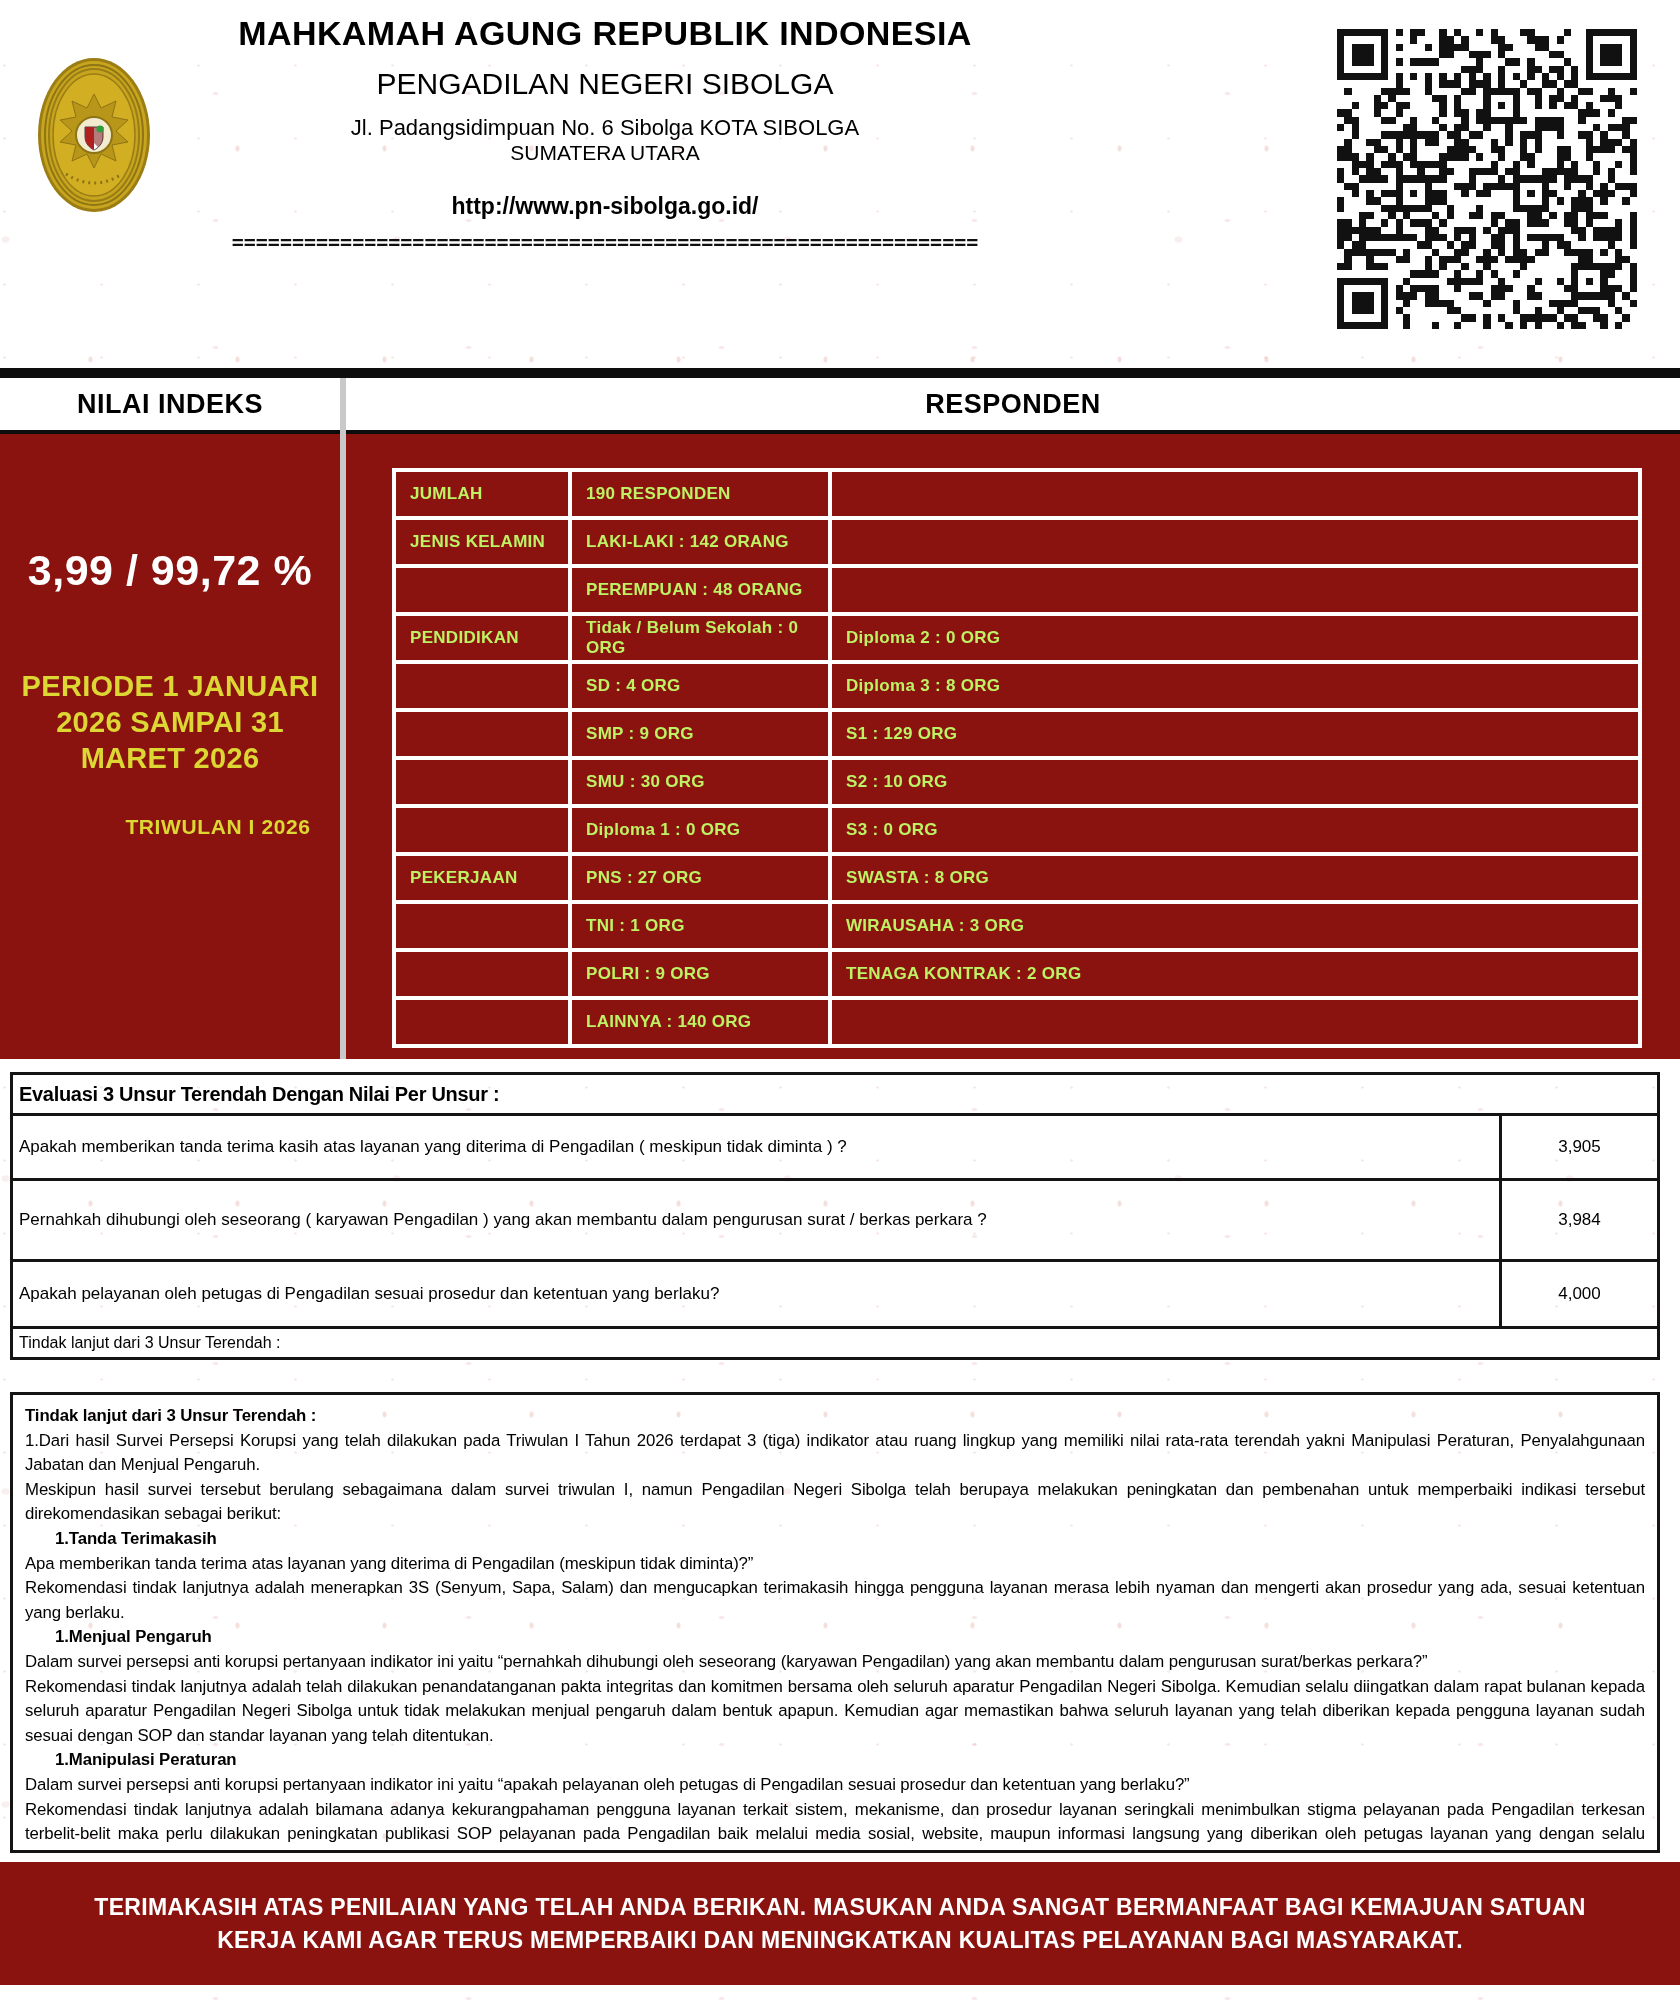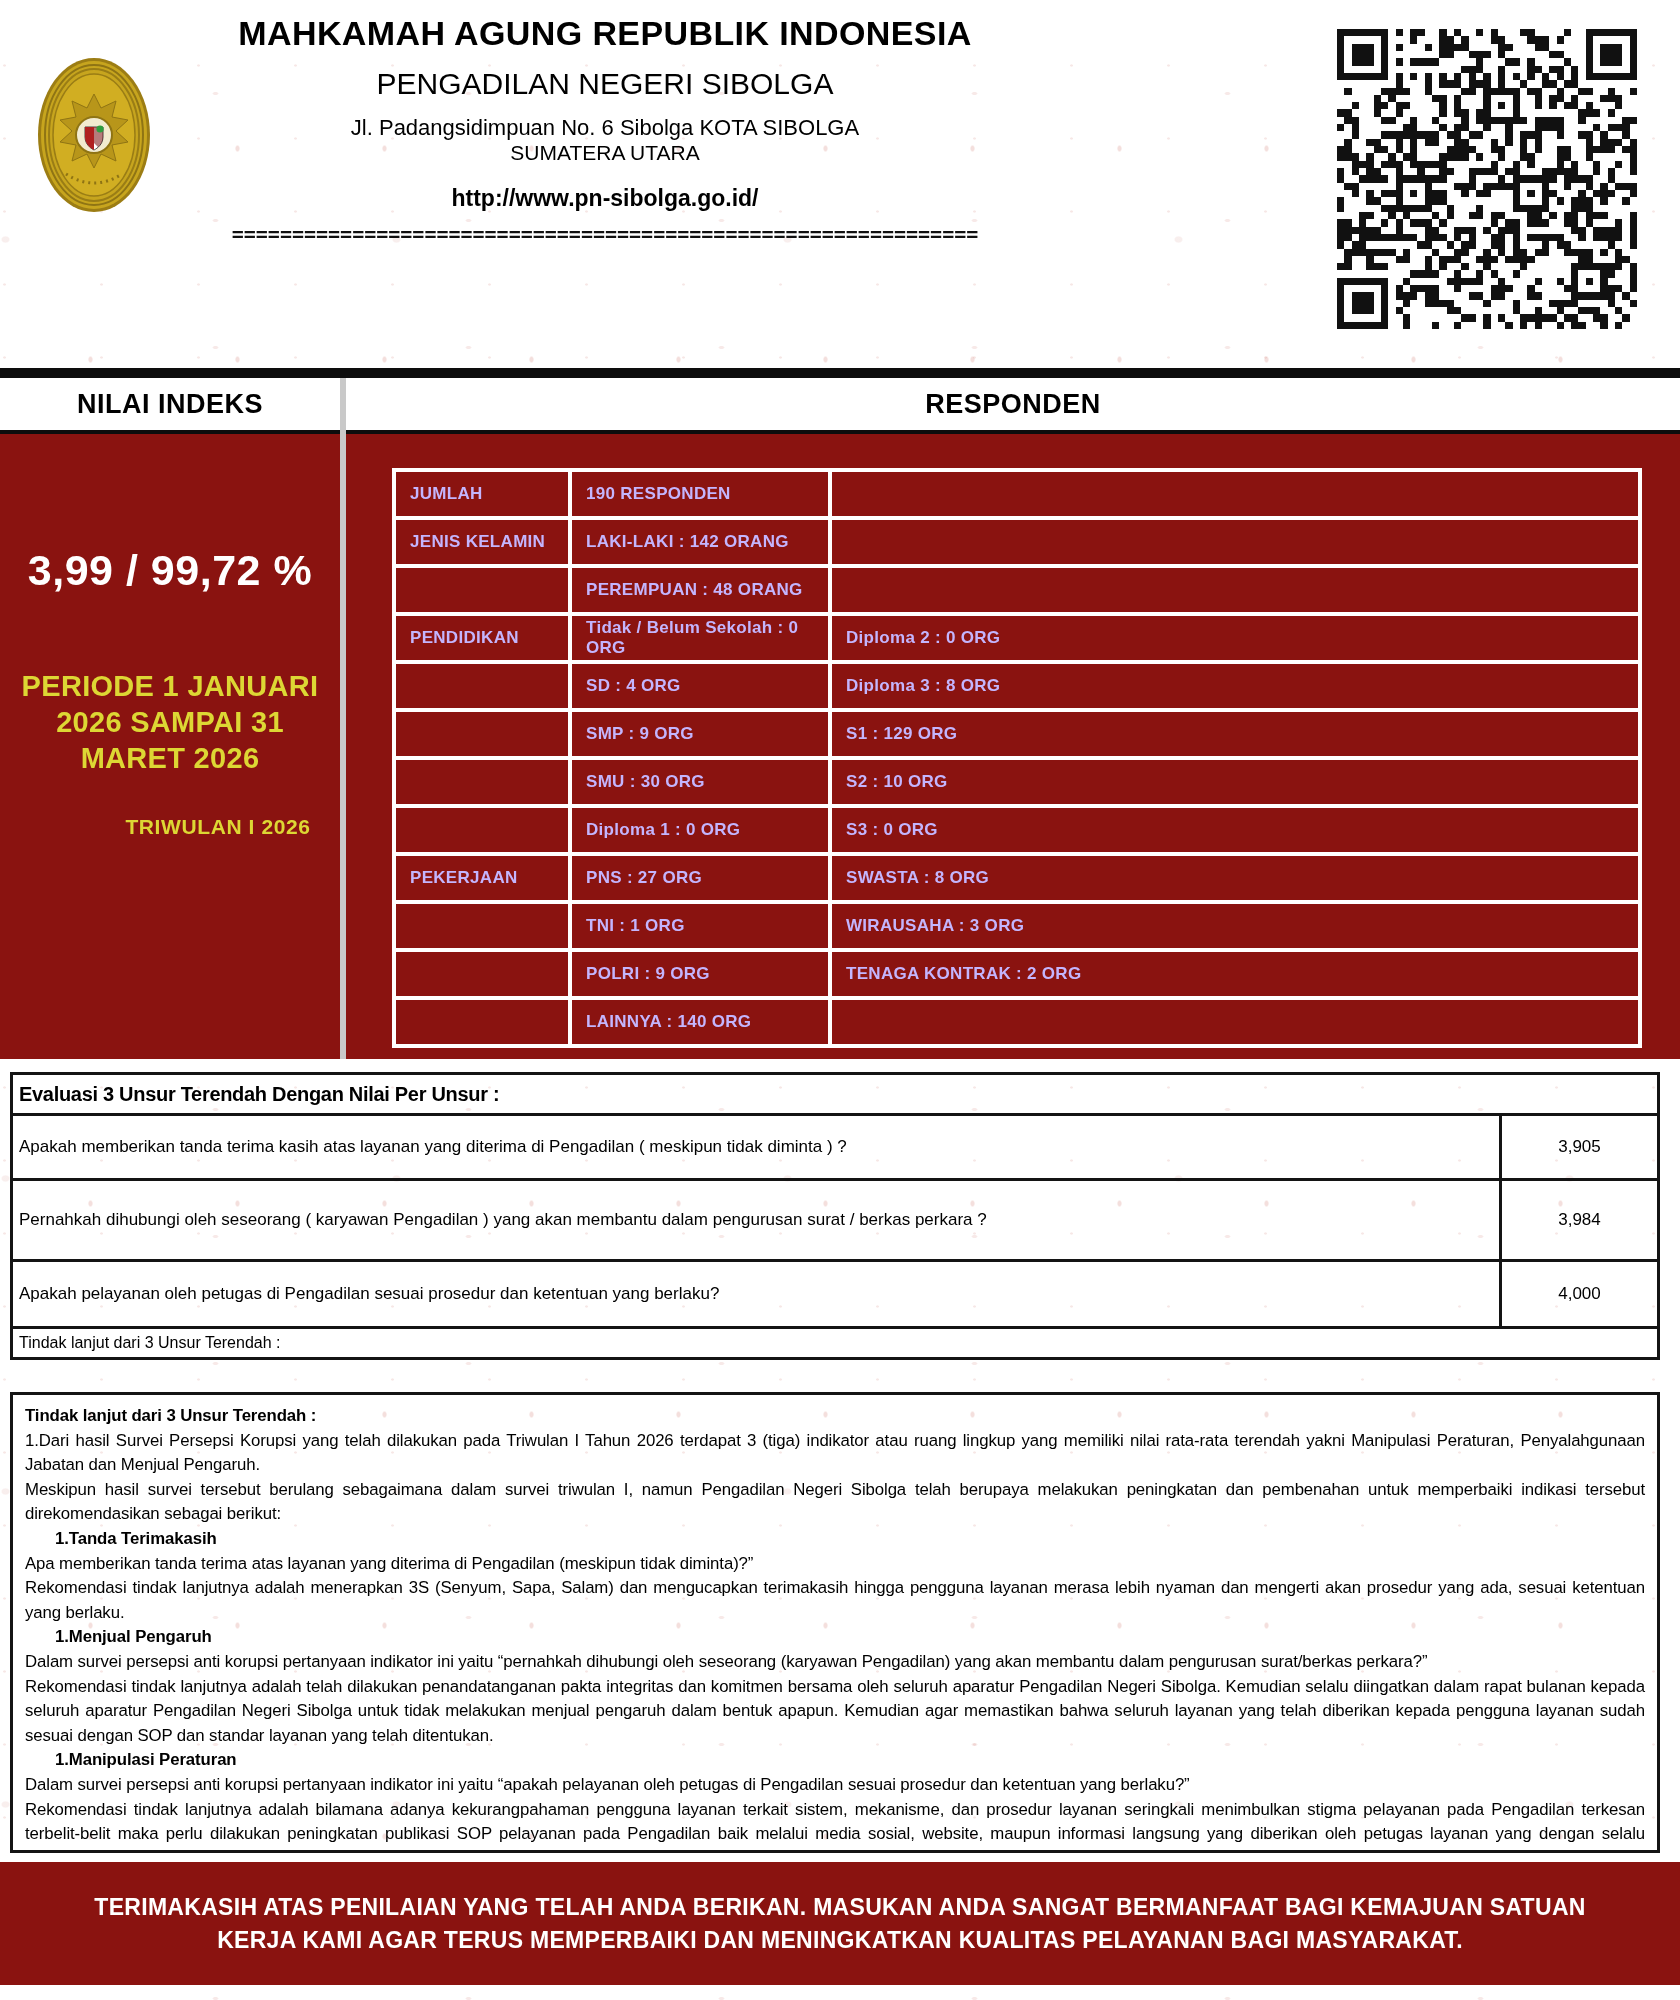--- a/index.html
+++ b/index.html
@@ -14,21 +14,21 @@
       linear-gradient(#ffffff,#ffffff);
     background-size:147px 211px, 253px 127px, 391px 313px, 97px 73px, 100% 100%;
     background-position:17px 43px, 89px 157px, 201px 83px, 53px 29px, 0 0;
   }
   
   .header-text { position:absolute; left:0; top:14px; width:1210px; text-align:center; }
   .ht1 { font-size:34px; font-weight:bold; letter-spacing:.4px; }
   .ht2 { font-size:30px; margin-top:14px; }
   .ht3 { font-size:22px; margin-top:14px; }
   .ht4 { font-size:21px; }
-  .ht5 { font-size:23px; font-weight:bold; margin-top:20px; }
+  .ht5 { font-size:23px; font-weight:bold; margin-top:28px; }
   .hsep { font-family:"DejaVu Sans Mono", monospace; font-weight:bold; font-size:20px;
           margin-top:10px; white-space:nowrap; color:#101010; }
   .logo { position:absolute; left:36px; top:56px; width:116px; height:158px; }
   .qr { position:absolute; left:1337px; top:29px; width:300px; height:300px; }
   
   .black-bar { position:absolute; left:0; top:368px; width:1680px; height:10px; background:#0d0d0d; }
   .band-left  { position:absolute; left:0; top:378px; width:340px; height:52px; background:#fff;
                 display:flex; align-items:center; justify-content:center;
                 font-weight:bold; font-size:27px; letter-spacing:.5px; }
   .band-right { position:absolute; left:346px; top:378px; width:1334px; height:52px; background:#fff;
@@ -41,21 +41,21 @@
   .left-panel { position:absolute; left:0; top:0; width:340px; height:625px; }
   .score   { position:absolute; top:112px; left:0; width:340px; text-align:center;
              color:#fff; font-weight:bold; font-size:43px; letter-spacing:.5px; }
   .period  { position:absolute; top:234px; left:10px; width:320px; text-align:center;
              color:#ddd734; font-weight:bold; font-size:29px; line-height:36px; letter-spacing:.3px; }
   .quarter { position:absolute; top:381px; left:0; width:340px; text-align:center;
              color:#ddd734; font-weight:bold; font-size:21px; letter-spacing:.6px;margin-left:48px; }
   .r-table { position:absolute; left:392px; top:34px; width:1250px; height:580px;
              background:#fff; display:grid; grid-template-columns:172px 256px 806px;
              grid-auto-rows:44px; gap:4px; padding:4px; box-sizing:border-box; }
-  .r-cell  { background:#8a1310; color:#c4b5fd; font-weight:bold; font-size:17px;
+  .r-cell  { background:#8a1310; color:#bef264; font-weight:bold; font-size:17px;
              display:flex; align-items:center; padding-left:14px; letter-spacing:.3px; overflow:hidden; }
   
   .eval-box { position:absolute; left:10px; top:1072px; width:1650px; box-sizing:border-box;
               border:3px solid #141414; }
   .eval-header { height:38px; display:flex; align-items:center; padding-left:6px;
                  font-weight:bold; font-size:20px; letter-spacing:-.3px; }
   .eval-row { display:flex; border-top:3px solid #141414; box-sizing:border-box; }
   .eval-q { flex:1; display:flex; align-items:center; padding-left:6px; font-size:17px; }
   .eval-v { width:155px; border-left:3px solid #141414; display:flex; align-items:center;
             justify-content:center; font-size:17px; }

